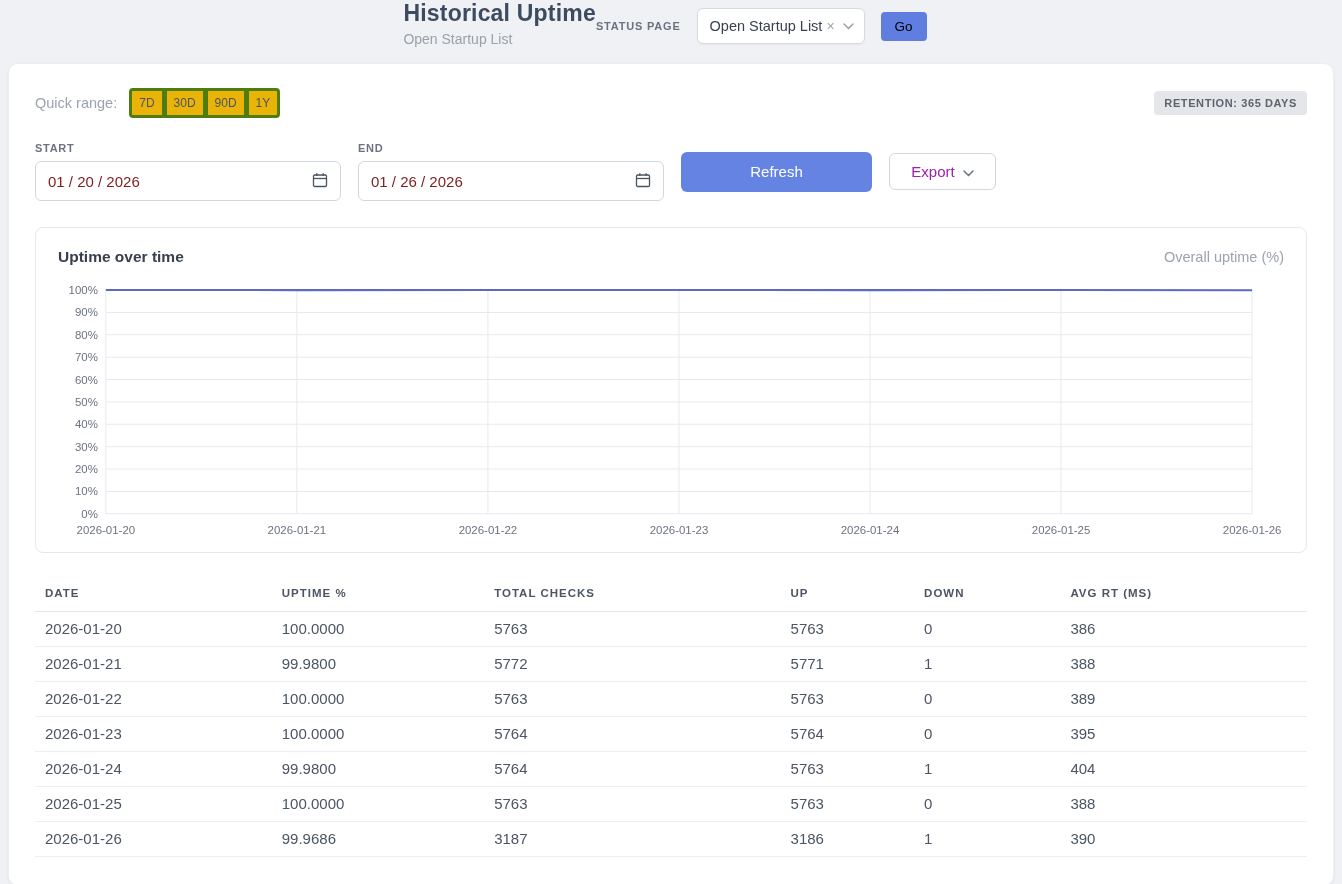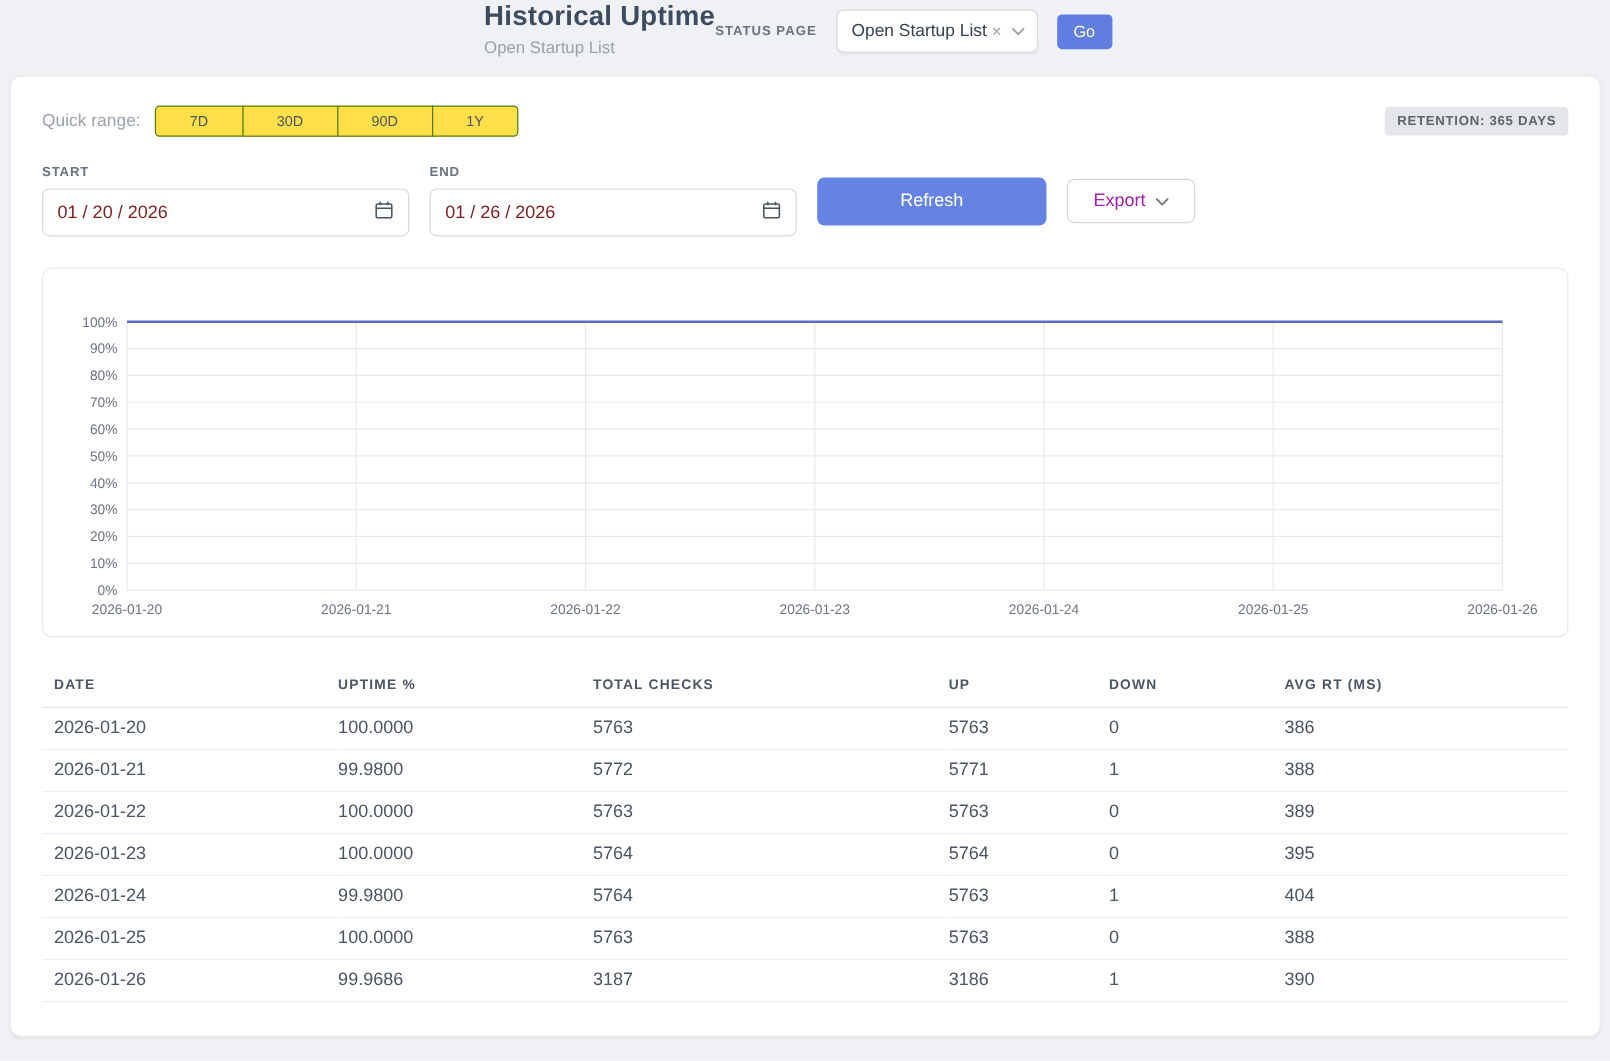--- a/index.html
+++ b/index.html
@@ -23,39 +23,39 @@
   }
   .fake-select {
     background: #fff; border: 1px solid #d6dae0; border-radius: 6px;
     height: 36px; display: flex; align-items: center; gap: 8px;
     padding: 0 10px 0 12px; font-size: 14.5px; color: #374151; cursor: pointer;
     box-shadow: 0 1px 2px rgba(16,24,40,.04);
   }
   .clear-x { color: #9ca3af; font-size: 14px; line-height: 1; margin-left: -4px; }
   .chev { display: inline-flex; }
   .btn-go {
-    background: #5f7ee0; color: #fef9c3; border: none; border-radius: 4px;
+    background: #5f7ee0; color: #000000; border: none; border-radius: 4px;
     font-size: 13.5px; padding: 7px 14px; cursor: pointer;
     font-family: "Liberation Sans", sans-serif;
   }
 
   
   .main-card {
     background: #fff; margin: 0 8px 8px 8px; border-radius: 10px;
     padding: 24px 26px 28px 26px; box-shadow: 0 1px 3px rgba(16,24,40,.06);
     border: 1px solid #eceef1;
   }
 
   .controls-top { display: flex; justify-content: space-between; align-items: center; }
   .quick-range { display: flex; align-items: center; gap: 12px; }
   .quick-range-label { color: #9ca3af; font-size: 14.5px; }
   .seg-group { display: inline-flex; }
   .seg-btn {
-    background: #fde047; border: 1px solid #4d7c0f; color: #4b5563;
-    font-size: 12px; padding: 5px 28px; cursor: pointer; margin-left: -1px;
+    background: #eab308; border: 3px solid #4d7c0f; color: #4b5563;
+    font-size: 12px; padding: 5px 7px; cursor: pointer; margin-left: -1px;
     font-family: "Liberation Sans", sans-serif;
   }
   .seg-btn:first-child { border-radius: 4px 0 0 4px; margin-left: 0; }
   .seg-btn:last-child { border-radius: 0 4px 4px 0; }
   .retention-badge {
     background: #e4e6ea; color: #5d646e; font-size: 11px; font-weight: 700;
     letter-spacing: .6px; border-radius: 4px; padding: 6px 10px;
   }
 
   
@@ -181,20 +181,24 @@
       <span>Export</span>
       <span>
         <svg width="11" height="7" viewBox="0 0 11 7">
             <path d="M1 1 L5.5 5.5 L10 1" fill="none" stroke="#6b7280" stroke-width="1.5" stroke-linecap="round"></path>
           </svg>
       </span>
     </button>
   </div>
 
   <div class="chart-card">
+    <div class="chart-head">
+      <span class="chart-title">Uptime over time</span>
+      <span class="chart-legend">Overall uptime (%)</span>
+    </div>
     <div class="chart-svg-wrap">
       <svg id="uptime-chart" width="100%" height="260" viewBox="0 0 1230 258" preserveAspectRatio="none">
           <line x1="48" y1="232" x2="1198" y2="232" stroke="#e7e9ee" stroke-width="1"></line>
           <text x="40" y="236" text-anchor="end" font-size="11.5" fill="#6b7280" font-family="&quot;Liberation Sans&quot;, sans-serif">0%</text>
           <line x1="48" y1="209.8" x2="1198" y2="209.8" stroke="#e7e9ee" stroke-width="1"></line>
           <text x="40" y="213.8" text-anchor="end" font-size="11.5" fill="#6b7280" font-family="&quot;Liberation Sans&quot;, sans-serif">10%</text>
           <line x1="48" y1="187.6" x2="1198" y2="187.6" stroke="#e7e9ee" stroke-width="1"></line>
           <text x="40" y="191.6" text-anchor="end" font-size="11.5" fill="#6b7280" font-family="&quot;Liberation Sans&quot;, sans-serif">20%</text>
           <line x1="48" y1="165.4" x2="1198" y2="165.4" stroke="#e7e9ee" stroke-width="1"></line>
           <text x="40" y="169.4" text-anchor="end" font-size="11.5" fill="#6b7280" font-family="&quot;Liberation Sans&quot;, sans-serif">30%</text>

